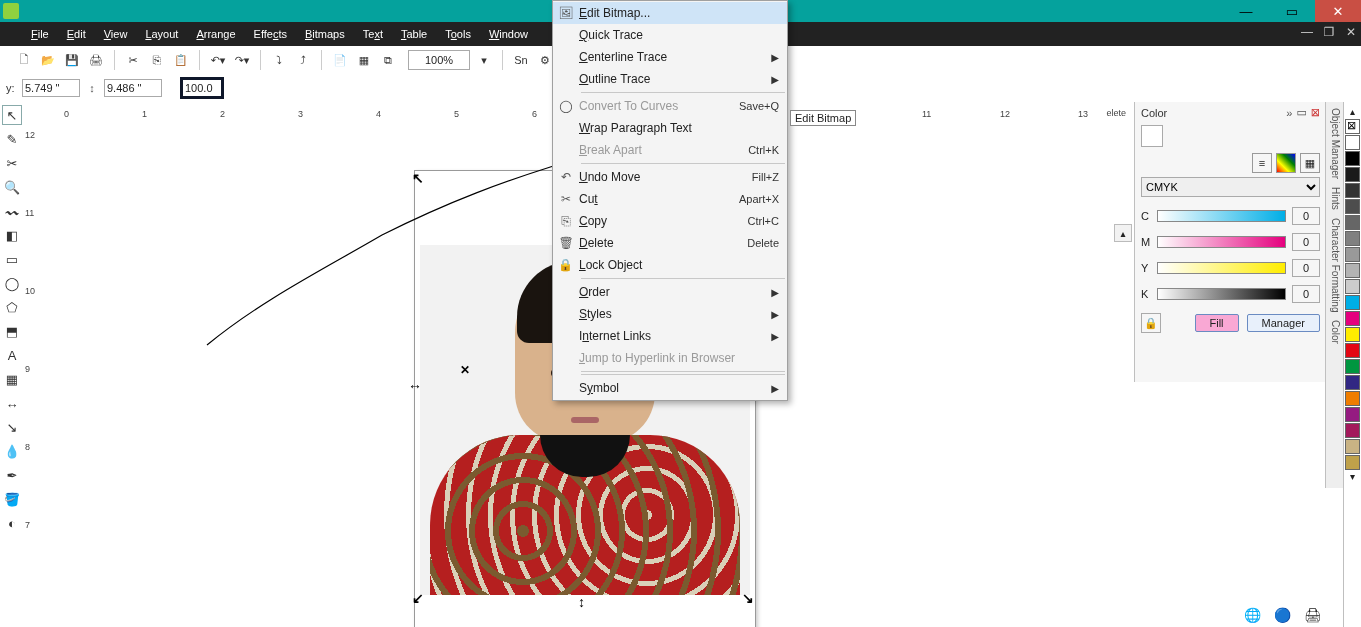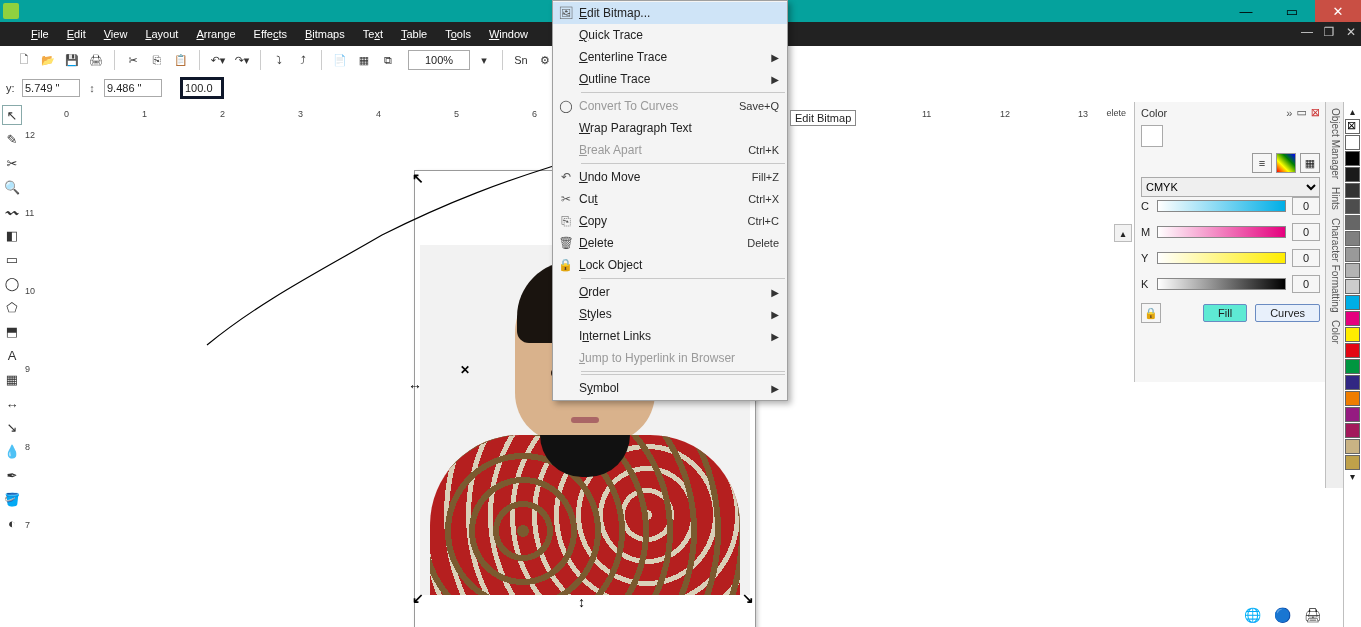--- a/index.html
+++ b/index.html
@@ -63,33 +63,33 @@
 .colorstrip .sw{width:13px;height:13px;margin-bottom:1px;border:1px solid #666}
 .sidetabs{position:absolute;right:17px;top:0;width:18px;height:380px;background:#eee;border-left:1px solid #bfbfbf;display:flex;flex-direction:column;align-items:center;gap:8px;font-size:10px;color:#555;padding-top:6px}
 .sidetabs .vt{writing-mode:vertical-rl}
 .colorpanel{position:absolute;right:35px;top:0;width:192px;background:#f6f6f6;border-left:1px solid #bfbfbf;height:280px;padding:4px 6px;box-sizing:border-box;font-size:11px}
 .colorpanel .hdr{display:flex;align-items:center;justify-content:space-between;margin-bottom:6px}
 .colorpanel .hdr .title{color:#333}
 .colorpanel .hdr .ctrls{display:flex;gap:4px;align-items:center;color:#555}
 .colorpanel .swatchbig{width:20px;height:20px;border:1px solid #aaa;background:#fff;margin-bottom:6px}
 .colorpanel .moderow{display:flex;justify-content:flex-end;gap:4px;margin-bottom:4px}
 .colorpanel .moderow .m{width:18px;height:18px;border:1px solid #999;display:flex;align-items:center;justify-content:center;font-size:11px}
-.colorpanel select{width:100%;height:20px;border:1px solid #aaa;font-size:11px;}
+.colorpanel select{width:100%;height:20px;border:1px solid #aaa;font-size:11px;margin-bottom:10px}
 .colorpanel .sl{display:flex;align-items:center;gap:6px;margin-bottom:8px}
 .colorpanel .sl .l{width:10px}
 .colorpanel .sl .bar{flex:1;height:10px;border:1px solid #888}
 .colorpanel .sl .v{width:26px;height:16px;border:1px solid #aaa;text-align:center;line-height:16px}
 .bar.c{background:linear-gradient(90deg,#fff,#00aee6)}
 .bar.m{background:linear-gradient(90deg,#fff,#e5007e)}
 .bar.y{background:linear-gradient(90deg,#fff,#ffed00)}
 .bar.k{background:linear-gradient(90deg,#fff,#000)}
 .colorpanel .btns{display:flex;gap:8px;margin-top:10px;align-items:center}
 .colorpanel .btns .lock{width:18px;height:18px;border:1px solid #aaa;display:flex;align-items:center;justify-content:center}
 .colorpanel .btns .b{padding:2px 14px;border:1px solid #6a8bc2;background:#e8f0fb;border-radius:2px}
-.colorpanel .btns .b.fill{background:#5eead4}
+.colorpanel .btns .b.fill{background:#f9a8d4}
 .statusico{position:absolute;right:40px;bottom:4px;display:flex;gap:14px}
 .statusico span{width:16px;height:16px;display:flex;align-items:center;justify-content:center;font-size:14px}
 .scrollbits{position:absolute;right:229px;top:122px;width:16px;height:16px;border:1px solid #bbb;background:#f2f2f2;display:flex;align-items:center;justify-content:center;font-size:10px}
 svg{display:block}
 </style>
 </head>
 <body>
 
 <div class="titlebar">
   <div class="appicon"></div>
@@ -295,21 +295,21 @@
       </div>
       <div class="sep"></div>
       <div class="row">
         <span class="ic">↶</span>
         <span class="lab"><u>U</u>ndo Move</span>
         <span class="sc">Fill+Z</span>
       </div>
       <div class="row">
         <span class="ic">✂</span>
         <span class="lab">Cu<u>t</u></span>
-        <span class="sc">Ctrl+X</span>
+        <span class="sc">Apart+X</span>
       </div>
       <div class="row">
         <span class="ic">⎘</span>
         <span class="lab"><u>C</u>opy</span>
         <span class="sc">Ctrl+C</span>
       </div>
       <div class="row">
         <span class="ic">🗑</span>
         <span class="lab"><u>D</u>elete</span>
         <span class="sc">Delete</span>
@@ -383,21 +383,21 @@
         <div class="sl">
           <span class="l">K</span>
           <span class="bar k"></span>
           <span class="v">0</span>
         </div>
       </div>
     <div class="btns">
       <div class="lock">🔒</div>
       <div style="flex:1"></div>
       <div class="b fill">Fill</div>
-      <div class="b">Curves</div>
+      <div class="b">Manager</div>
     </div>
   </div>
 
   <div class="sidetabs" id="sidetabs">
       <div class="vt">Object Manager</div>
       <div class="vt">Hints</div>
       <div class="vt">Character Formatting</div>
       <div class="vt">Color</div>
     </div>
 

